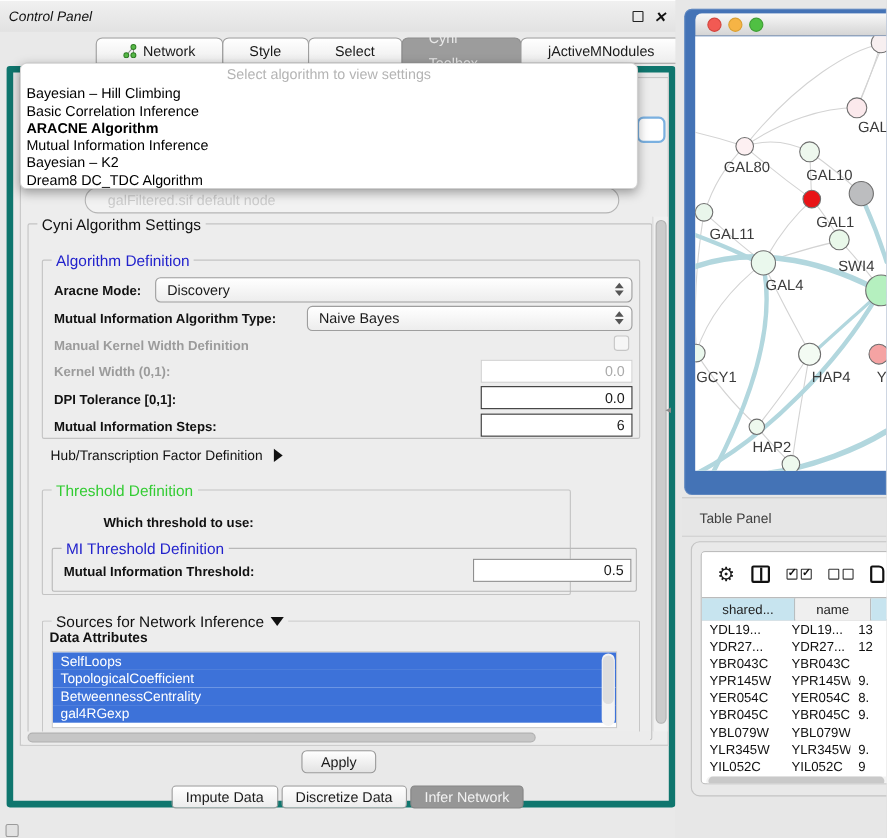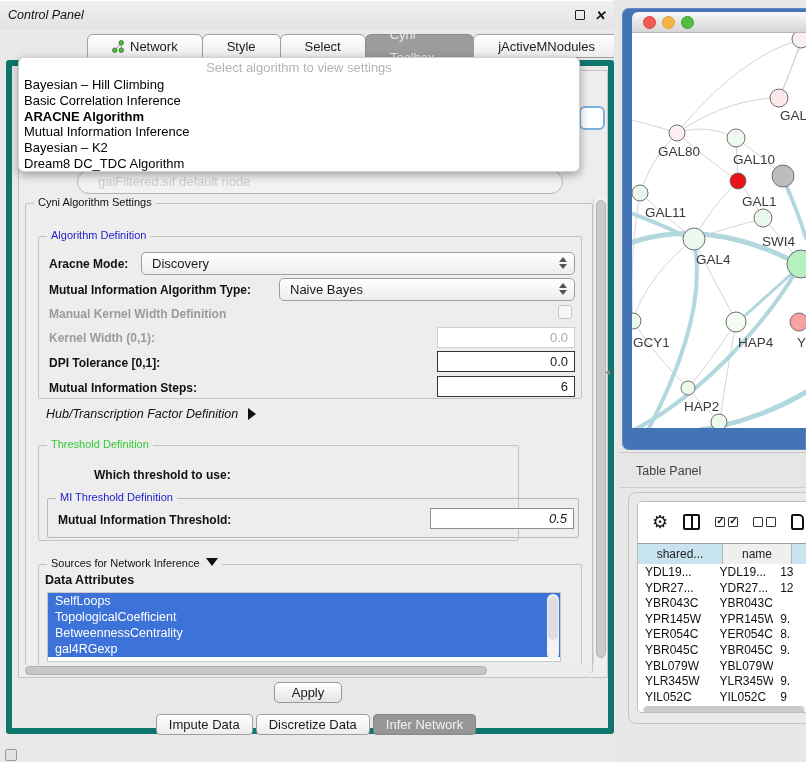--- a/index.html
+++ b/index.html
@@ -28,21 +28,21 @@
     border:1px solid #c6c6c6; background:#ededed; }
 
   
   .vscroll { position:absolute; left:586px; top:190px; width:14px; height:468px; background:#f0f0f0; border-left:1px solid #d8d8d8; }
   .vscroll .thumb { position:absolute; left:2px; top:3px; width:10px; height:458px; border-radius:5px; background:#cbcbcb; border:1px solid #b3b3b3; }
   .hscroll { position:absolute; left:14px; top:658px; width:570px; height:12px; background:#ececec; }
   .hscroll .thumb { position:absolute; left:4px; top:1px; width:462px; height:9px; border-radius:5px; background:#c6c6c6; border:1px solid #b0b0b0; }
 
   
   .group { position:absolute; border:1px solid #c3c3c3; border-radius:2px; }
-  .group-title { position:absolute; top:-8px; left:8px; background:#ededed; padding:0 4px; font-size:11px; }
+  .group-title { position:absolute; top:-8px; left:8px; background:#ededed; padding:0 4px; font-size:14px; }
   .t-black { color:#111; } .t-blue { color:#2222cc; } .t-green { color:#33cc33; }
 
   .flabel { position:absolute; font-weight:bold; font-size:12px; color:#111; white-space:nowrap; }
   .flabel.dis { color:#9b9b9b; }
 
   .combo { position:absolute; height:23px; border:1px solid #9e9e9e; border-radius:5px;
     background:linear-gradient(#ffffff,#ededed); font-size:13px; line-height:21px; padding-left:10px; }
   .stepper { position:absolute; right:7px; top:4px; display:flex; flex-direction:column; gap:2px; }
   .stepper i { display:block; width:0; height:0; border-left:4px solid transparent; border-right:4px solid transparent; }
   .stepper .up { border-bottom:5px solid #555; }
@@ -198,33 +198,33 @@
           <div class="flabel dis" style="left:10px; top:94px;">Kernel Width (0,1):</div>
           <div class="tfield dis" style="left:398px; top:90px; width:138px;">0.0</div>
 
           <div class="flabel" style="left:10px; top:119px;">DPI Tolerance [0,1]:</div>
           <div class="tfield strong" style="left:398px; top:114px; width:138px;">0.0</div>
 
           <div class="flabel" style="left:10px; top:144px;">Mutual Information Steps:</div>
           <div class="tfield strong" style="left:398px; top:139px; width:138px;">6</div>
         </div>
 
-        <div class="hub-row" style="left:20px; top:203px;font-style:italic;">
+        <div class="hub-row" style="left:20px; top:203px;">
           <span>Hub/Transcription Factor Definition</span><span class="tri-right"></span>
         </div>
 
         <div class="group" style="left:12px; top:241px; width:481px; height:96px;">
           <span class="group-title t-green">Threshold Definition</span>
 
           <div class="flabel" style="left:55px; top:22px;">Which threshold to use:</div>
 
           <div class="group" style="left:8px; top:52px; width:532px; height:40px; border-color:#b8b8b8;">
             <span class="group-title t-blue">MI Threshold Definition</span>
             <div class="flabel" style="left:10px; top:14px;">Mutual Information Threshold:</div>
-            <div class="tfield soft" style="left:382px; top:9px; width:144px;font-style:italic;">0.5</div>
+            <div class="tfield soft" style="left:382px; top:9px; width:144px;">0.5</div>
           </div>
         </div>
 
         <div class="group" style="left:12px; top:360px; width:544px; height:109px; border-bottom:none;">
           <span class="group-title t-black" style="white-space:nowrap;"><span>Sources for Network Inference</span><span class="tri-down"></span></span>
           <div class="flabel" style="left:6px; top:8px; font-size:12.5px;">Data Attributes</div>
         </div>
       </div>
 
       <div class="attr-list" style="left:28px; top:521px;" id="attr-list">

